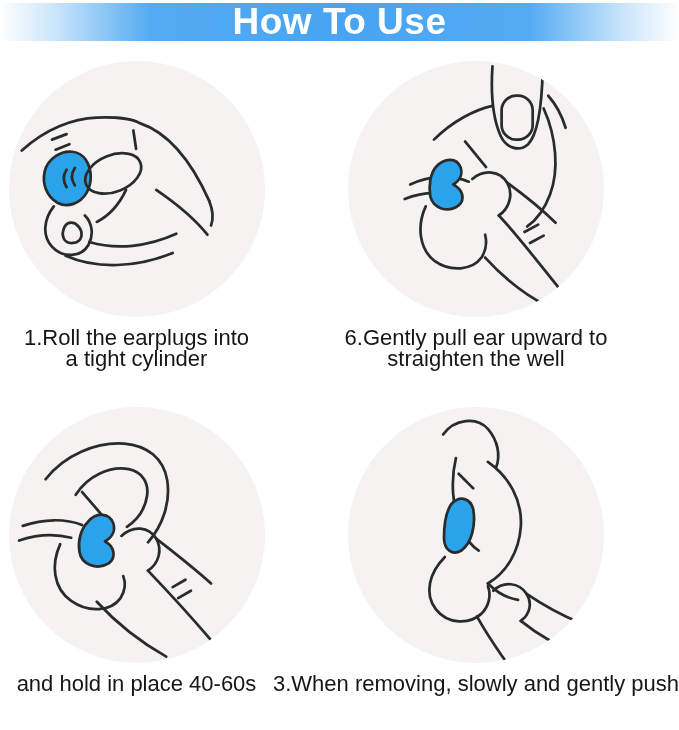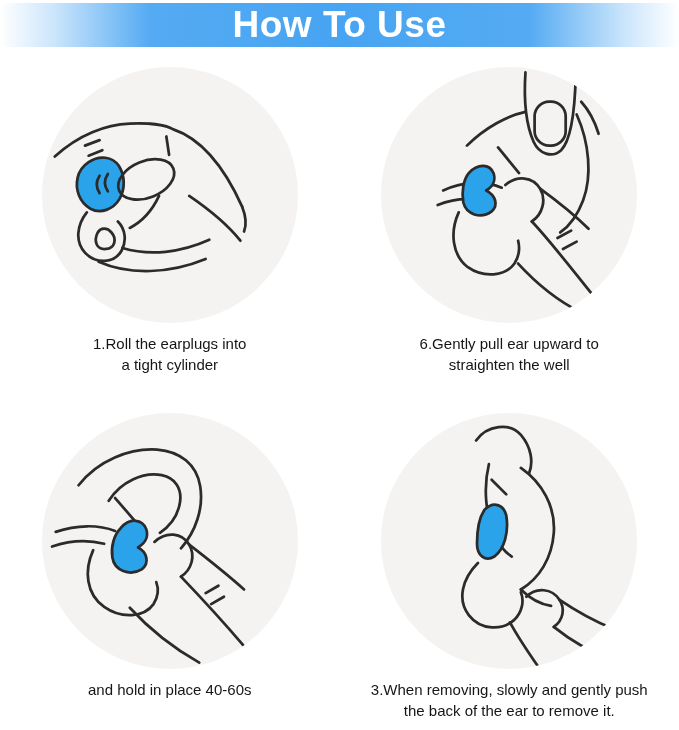--- a/index.html
+++ b/index.html
@@ -8,21 +8,21 @@
     width: 679px;
     height: 730px;
     background: #ffffff;
     overflow: hidden;
     font-family: "Liberation Sans", sans-serif;
   }
   .page { width: 679px; height: 730px; position: relative; }
 
   .banner {
     margin-top: 3px;
-    height: 44px;
+    height: 38px;
     display: flex;
     align-items: center;
     justify-content: center;
     background: linear-gradient(90deg,
       rgba(255,255,255,0) 0%,
       rgba(160,208,248,0.55) 8%,
       #55abf3 22%,
       #47a4f2 50%,
       #55abf3 78%,
       rgba(160,208,248,0.55) 92%,
@@ -56,21 +56,21 @@
     display: flex;
     align-items: center;
     justify-content: center;
     overflow: hidden;
   }
   .circle svg { width: 256px; height: 256px; display: block; }
 
   figcaption.caption {
     margin-top: 10px;
     text-align: center;
-    font-size: 15px;
+    font-size: 22px;
     line-height: 21px;
     color: #161616;
   }
   figcaption.caption span { display: block; white-space: pre; }
 
   .ln {
     fill: none;
     stroke: #2b2b2b;
     stroke-width: 3;
     stroke-linecap: round;
@@ -181,18 +181,17 @@
           <path class="ln" d="M106,164 C89,181 83,204 96,221 C109,238 133,238 146,226 C154,218 157,206 153,196"></path>
           <path class="ln" d="M153,193 C163,203 174,209 186,211"></path>
           <path class="ln" d="M159,201 C170,190 187,192 195,204 C202,214 199,227 189,234"></path>
           <path class="ln" d="M195,204 C217,219 237,229 254,236"></path>
           <path class="ln" d="M189,234 C209,250 229,261 247,267"></path>
           <path class="ln" d="M141,229 C152,249 162,263 171,276"></path>
         </svg>
       </div>
       <figcaption class="caption">
         <span>3.When removing, slowly and gently push</span>
-        <span>the back of the ear to remove it.</span>
       </figcaption>
     </figure>
 
   </main>
 </div>
 
 </body></html>

